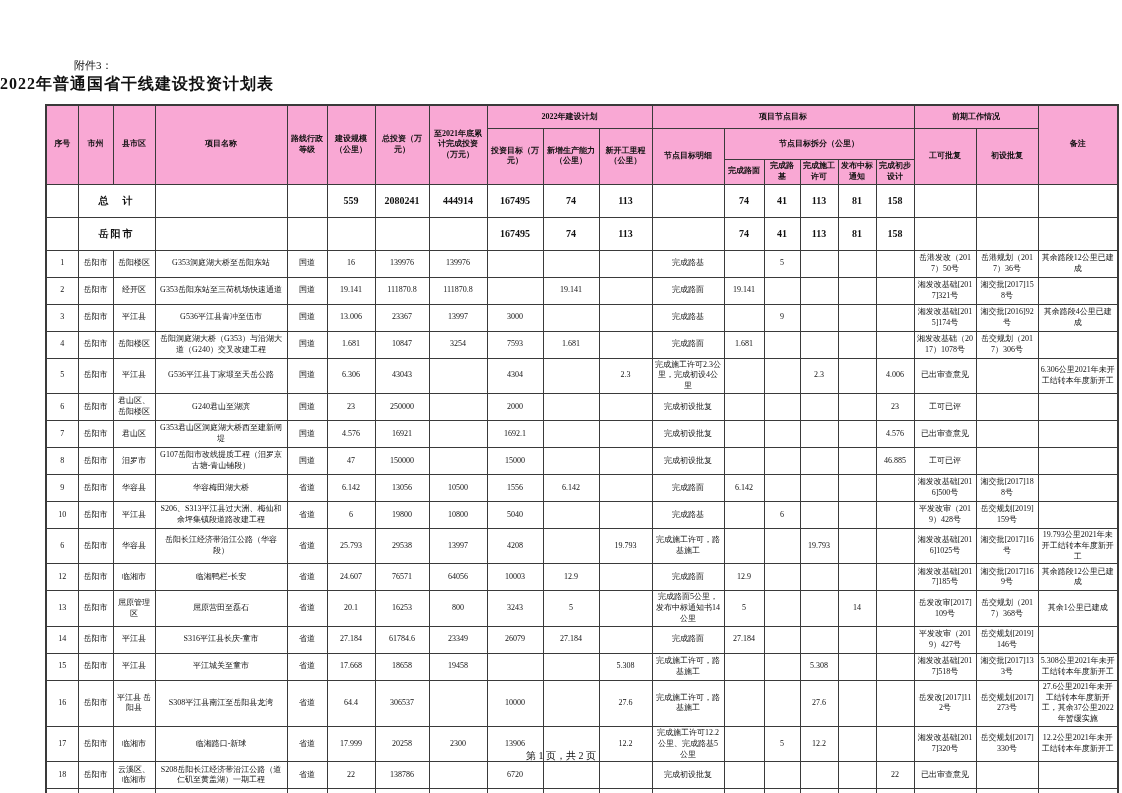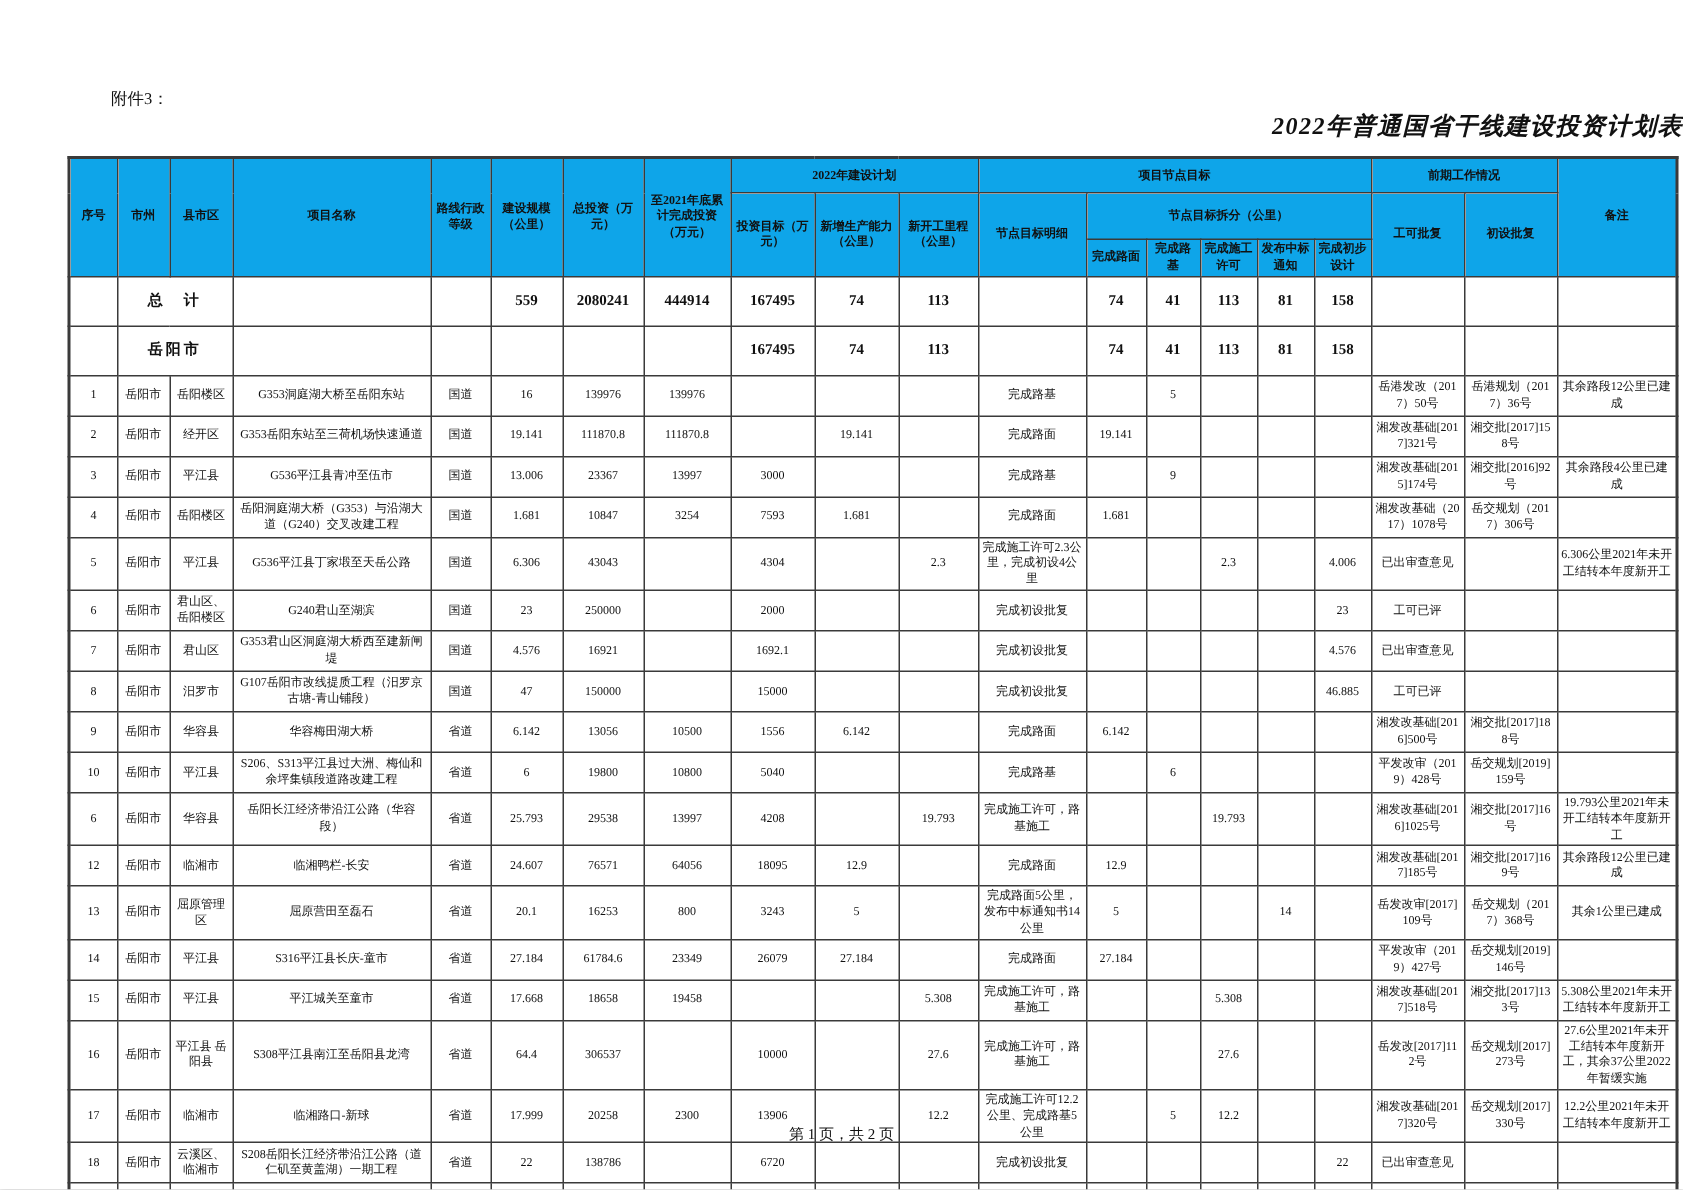--- a/index.html
+++ b/index.html
@@ -1,27 +1,27 @@
 <!DOCTYPE html>
 <html><head>
 <meta charset="utf-8">
 <style>
   html,body{margin:0;padding:0;background:#e8e8e8;}
   .page{position:relative;width:1122px;height:793px;background:#ffffff;margin:0 auto;
         font-family:"Liberation Serif", serif;color:#111;box-shadow:0 0 4px rgba(0,0,0,.35);overflow:hidden;}
   .attachment{position:absolute;left:74px;top:58px;font-size:11px;}
-  .doc-title{position:absolute;left:0;top:74px;width:100%;text-align:right;
-             font-size:16px;font-weight:bold;letter-spacing:1px;font-style:italic;}
+  .doc-title{position:absolute;left:0;top:74px;width:100%;text-align:left;
+             font-size:16px;font-weight:bold;letter-spacing:1px;}
   .table-wrap{position:absolute;left:45px;top:104px;width:1032px;}
   table.inv{border-collapse:collapse;width:100%;table-layout:fixed;border:2px solid #3a3a3a;}
   table.inv th, table.inv td{
     border:1px solid #3a3a3a;text-align:center;vertical-align:middle;
     padding:1px 2px;font-size:8px;line-height:1.35;word-break:break-all;overflow:hidden;
   }
-  table.inv th{font-weight:bold;background:#0ea5e9;}
+  table.inv th{font-weight:bold;background:#f9a8d4;}
   table.inv thead tr:nth-child(1) th{height:20px;}
   table.inv thead tr:nth-child(2) th{height:28px;}
   table.inv thead tr:nth-child(3) th{height:20px;}
   table.inv tbody td{height:24px;}
   table.inv tr.summary td{font-weight:bold;height:30px;font-size:10px;}
   table.inv tr.summary td.rowlabel{letter-spacing:2px;}
   .page-footer{position:absolute;left:0;bottom:30px;width:100%;text-align:center;font-size:10px;}
 </style>
 </head>
 <body>
@@ -373,21 +373,21 @@
           </tr>
           <tr>
             <td>12</td>
             <td>岳阳市</td>
             <td>临湘市</td>
             <td>临湘鸭栏-长安</td>
             <td>省道</td>
             <td>24.607</td>
             <td>76571</td>
             <td>64056</td>
-            <td>18095</td>
+            <td>10003</td>
             <td>12.9</td>
             <td></td>
             <td>完成路面</td>
             <td>12.9</td>
             <td></td>
             <td></td>
             <td></td>
             <td></td>
             <td>湘发改基础[2017]185号</td>
             <td>湘交批[2017]169号</td>

